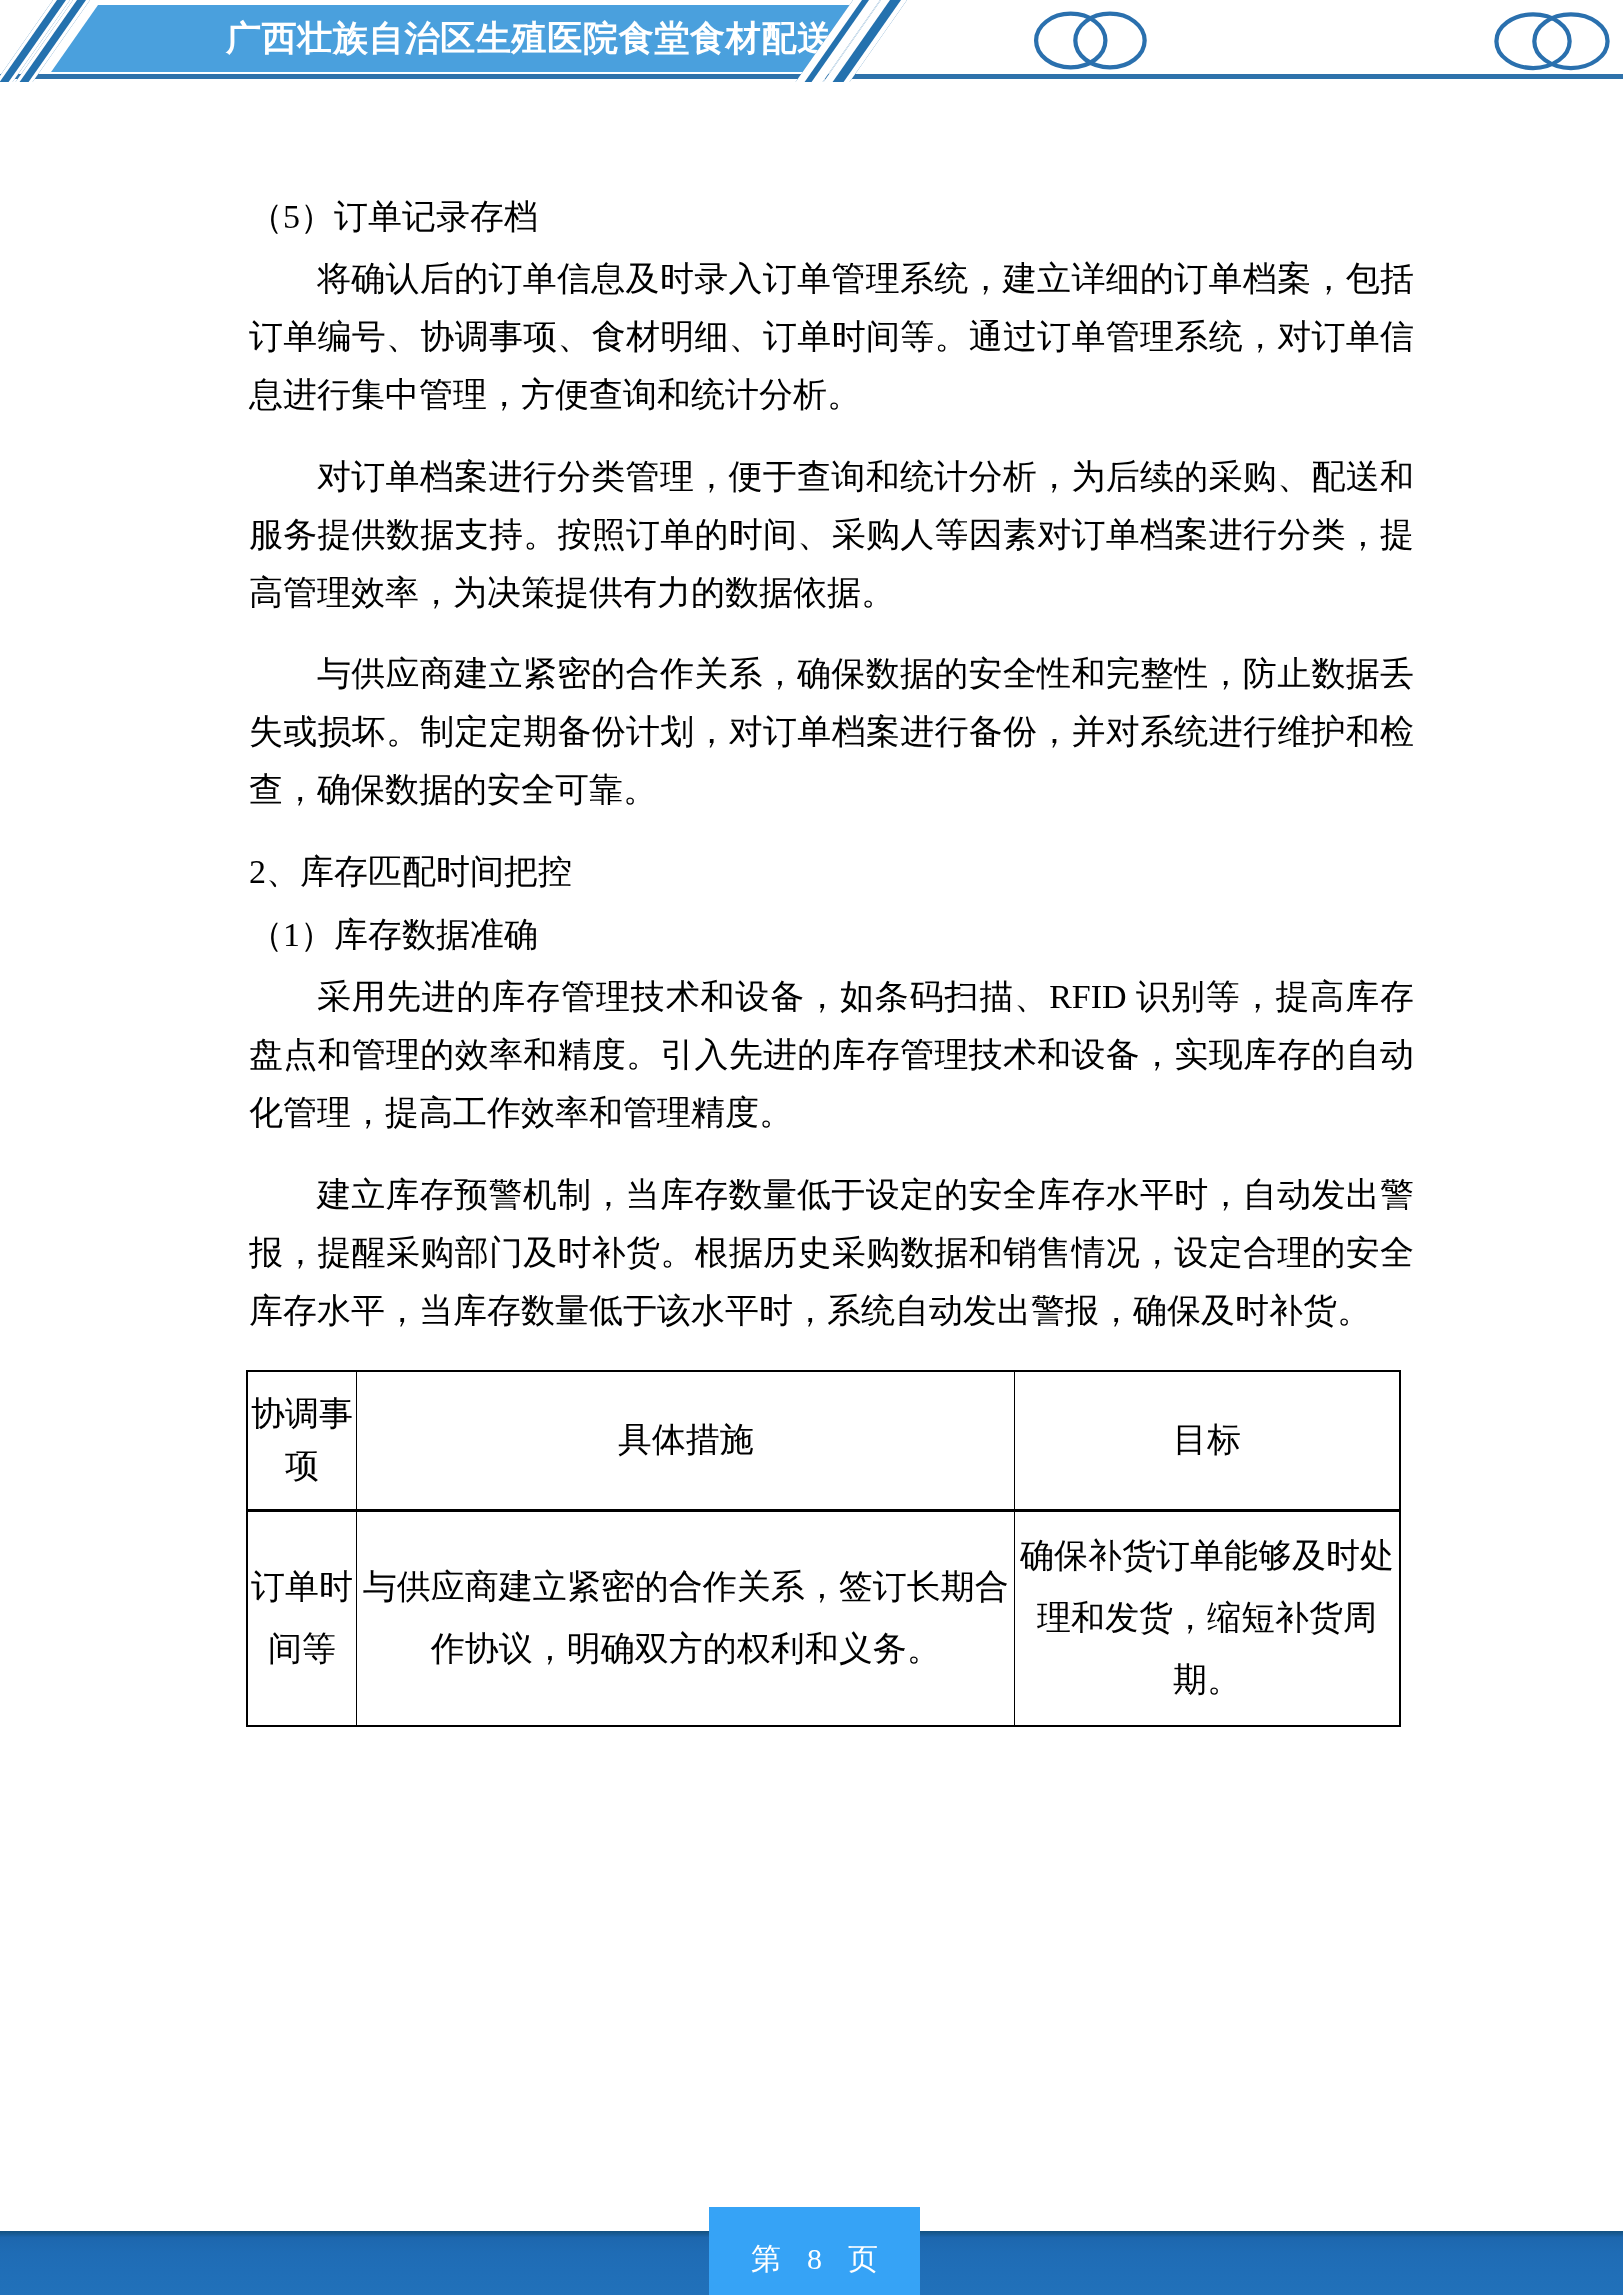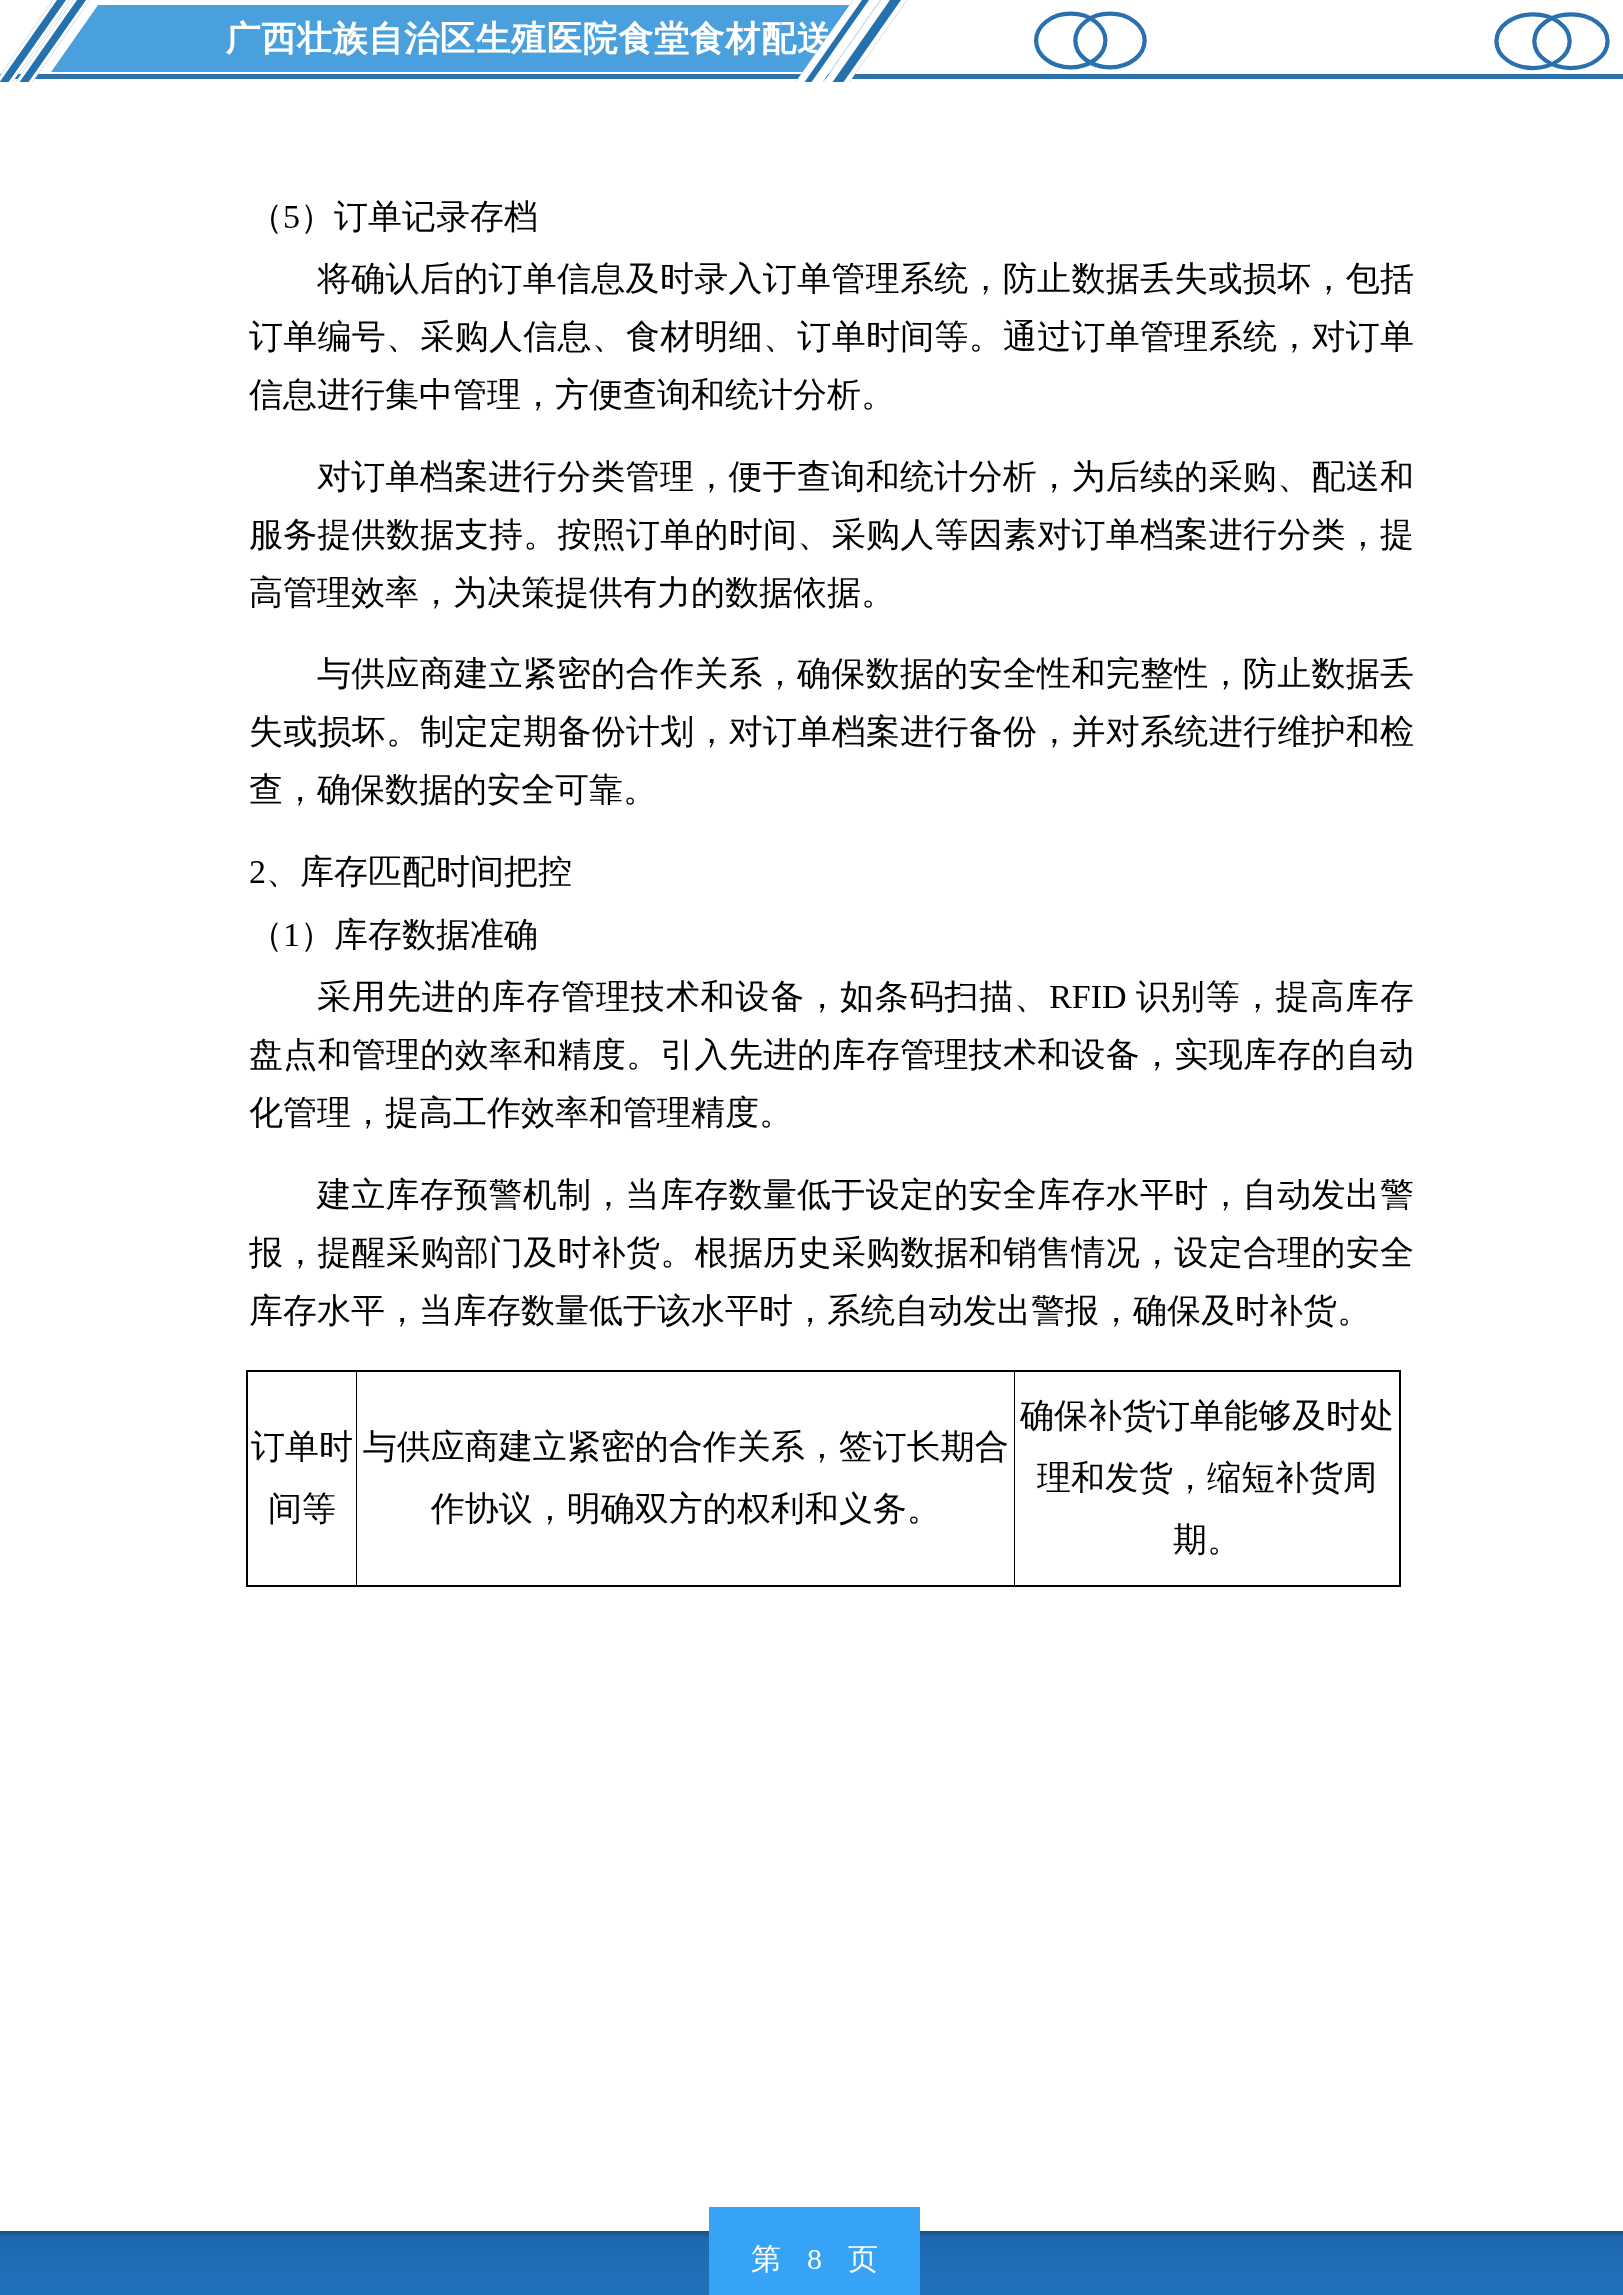--- a/index.html
+++ b/index.html
@@ -114,35 +114,40 @@
       <ellipse cx="1697" cy="62" rx="53" ry="41"></ellipse>
     </g>
     <g fill="none" stroke="#2a70ae" stroke-width="6.5">
       <ellipse cx="2344" cy="63" rx="56" ry="41"></ellipse>
       <ellipse cx="2402" cy="63" rx="56" ry="41"></ellipse>
     </g>
   </svg>
 
   <div class="doc-body">
     <div class="h3">（5）订单记录存档</div>
-    <p>将确认后的订单信息及时录入订单管理系统，防止数据丢失或损坏，包括订单编号、采购人信息、食材明细、订单时间等。通过订单管理系统，对订单信息进行集中管理，方便查询和统计分析。</p>
+    <p>将确认后的订单信息及时录入订单管理系统，建立详细的订单档案，包括订单编号、协调事项、食材明细、订单时间等。通过订单管理系统，对订单信息进行集中管理，方便查询和统计分析。</p>
     <p>对订单档案进行分类管理，便于查询和统计分析，为后续的采购、配送和服务提供数据支持。按照订单的时间、采购人等因素对订单档案进行分类，提高管理效率，为决策提供有力的数据依据。</p>
     <p>与供应商建立紧密的合作关系，确保数据的安全性和完整性，防止数据丢失或损坏。制定定期备份计划，对订单档案进行备份，并对系统进行维护和检查，确保数据的安全可靠。</p>
     <div class="h2">2、库存匹配时间把控</div>
     <div class="h3">（1）库存数据准确</div>
     <p>采用先进的库存管理技术和设备，如条码扫描、RFID 识别等，提高库存盘点和管理的效率和精度。引入先进的库存管理技术和设备，实现库存的自动化管理，提高工作效率和管理精度。</p>
     <p>建立库存预警机制，当库存数量低于设定的安全库存水平时，自动发出警报，提醒采购部门及时补货。根据历史采购数据和销售情况，设定合理的安全库存水平，当库存数量低于该水平时，系统自动发出警报，确保及时补货。</p>
 
     <table class="coord">
       <colgroup>
           <col class="c1">
           <col class="c2">
           <col class="c3">
         </colgroup>
       <tbody>
+          <tr class="hrow">
+        <th>协调事项</th>
+        <th>具体措施</th>
+        <th>目标</th>
+      </tr>
       <tr class="brow">
         <td>订单时间等</td>
         <td>与供应商建立紧密的合作关系，签订长期合作协议，明确双方的权利和义务。</td>
         <td>确保补货订单能够及时处理和发货，缩短补货周期。</td>
       </tr>
     </tbody>
       </table>
   </div>
 
   <div class="footer-band"></div>

